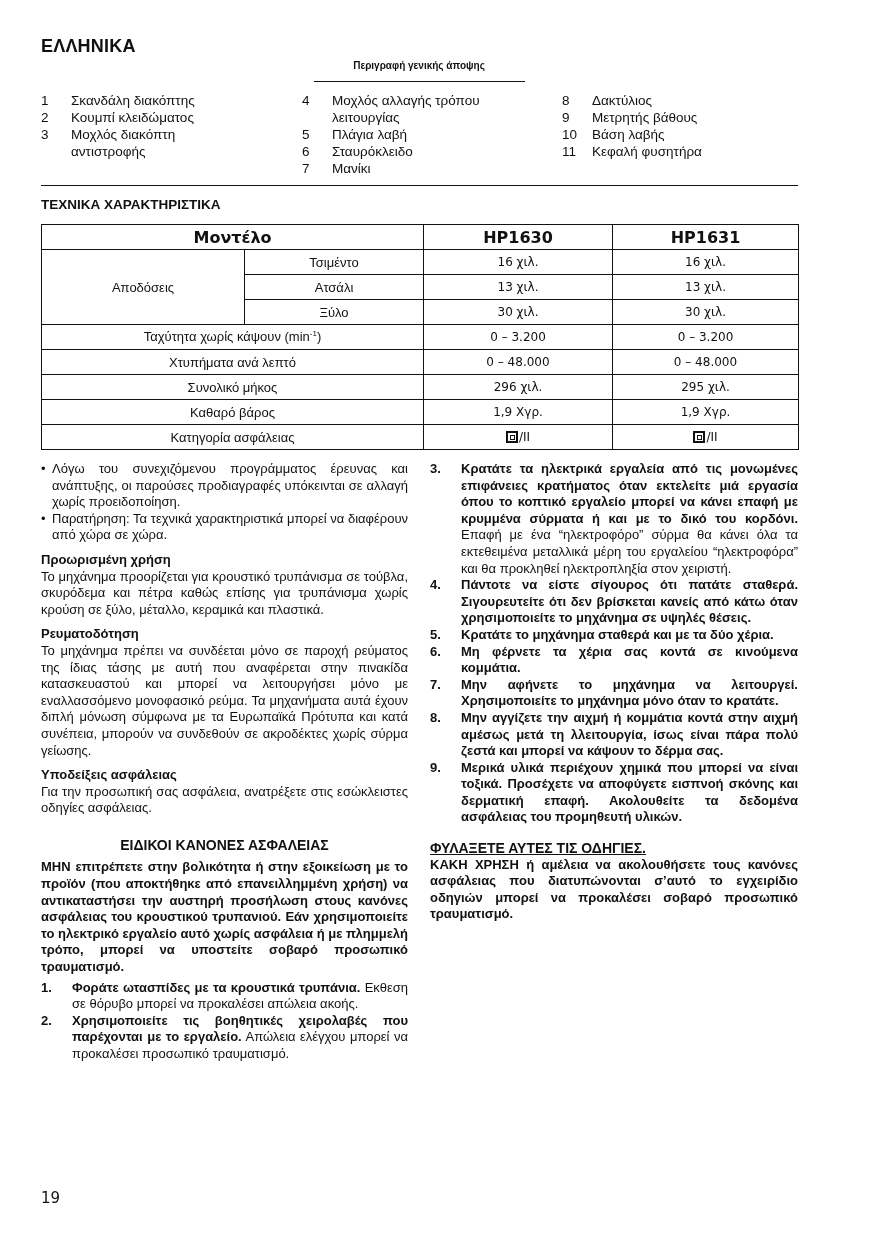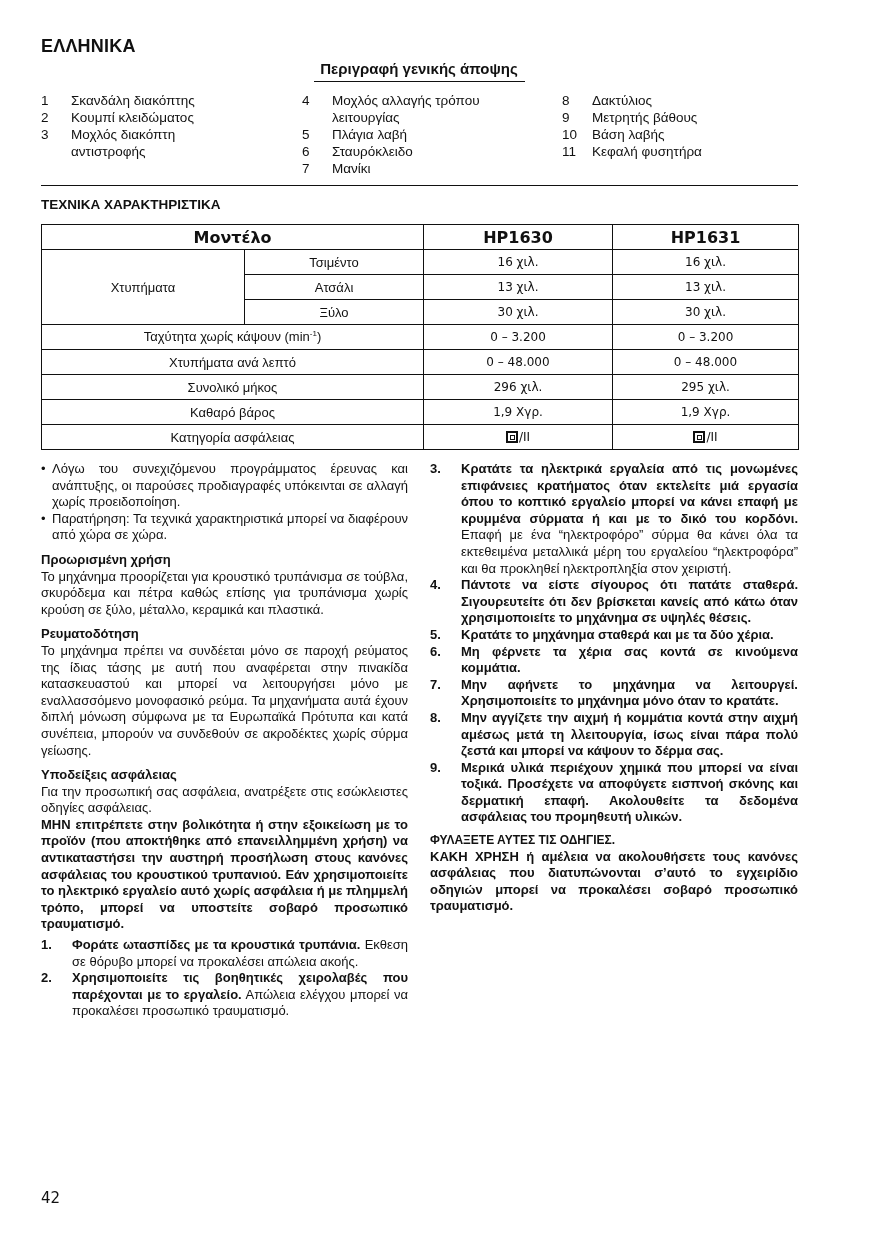--- a/index.html
+++ b/index.html
@@ -1,20 +1,20 @@
 <!DOCTYPE html>
 <html><head>
 <meta charset="utf-8">
 <style>
   html, body { margin: 0; padding: 0; background: #ffffff; }
   body { width: 875px; height: 1240px; position: relative; overflow: hidden;
          font-family: "Liberation Sans", sans-serif; color: #111; }
   .abs { position: absolute; }
   #lang-title { left: 41px; top: 36px; font-size: 18px; font-weight: bold; letter-spacing: 0.2px; }
-  #overview-title { left: 314px; top: 60px; width: 210px; text-align: center; font-size: 15px; font-weight: bold; }
+  #overview-title { left: 314px; top: 60px; width: 210px; text-align: center; font-size: 10px; font-weight: bold; }
   #overview-underline { left: 314px; top: 81px; width: 211px; height: 0; border-top: 1.3px solid #111; }
   .parts-col { top: 92px; font-size: 13.5px; line-height: 17px; }
   .part { display: flex; }
   .part .num { width: 30px; flex: none; }
   .part .lbl { }
   #parts-col-1 { left: 41px; width: 230px; }
   #parts-col-2 { left: 302px; width: 240px; }
   #parts-col-3 { left: 562px; width: 240px; }
   #divider-1 { left: 41px; top: 185px; width: 757px; border-top: 1.3px solid #111; }
   #tech-title { left: 41px; top: 197px; font-size: 13.5px; font-weight: bold; }
@@ -28,21 +28,21 @@
   #left-col { left: 41px; top: 461px; width: 367px; }
   #right-col { left: 430px; top: 461px; width: 368px; }
   .bullet { display: flex; }
   .bullet .dot { width: 11px; flex: none; }
   .sub-h { font-weight: bold; margin-top: 8px; }
   .sec-title { text-align: center; font-weight: bold; font-size: 14px; margin-top: 20px; margin-bottom: 6px; }
   .bold { font-weight: bold; }
   .numitem { display: flex; }
   .numitem .n { width: 31px; flex: none; font-weight: bold; }
   .numitem .t { flex: 1; text-align: justify; }
-  .save-title { font-weight: bold; font-size: 12px; margin-top: 6px; }
+  .save-title { font-weight: bold; font-size: 14px; margin-top: 14px; text-decoration: underline; }
   .warn-h { font-weight: bold; margin-top: 6px; }
   #page-number { left: 41px; top: 1189px; font-family: "DejaVu Sans", sans-serif; font-size: 15px; }
   p { margin: 0; }
 </style>
 </head>
 <body>
 
 <div class="abs" id="lang-title">ΕΛΛΗΝΙΚΑ</div>
 <div class="abs" id="overview-title">Περιγραφή γενικής άποψης</div>
 <div class="abs" id="overview-underline"></div>
@@ -108,21 +108,21 @@
       <col style="width:189px">
       <col style="width:186px">
     </colgroup>
   <tbody>
       <tr>
     <td colspan="2" class="hdr">Μοντέλο</td>
     <td class="hdr">HP1630</td>
     <td class="hdr">HP1631</td>
   </tr>
   <tr>
-    <td rowspan="3">Χτυπήματα</td>
+    <td rowspan="3">Αποδόσεις</td>
     <td>Τσιμέντο</td>
     <td class="val">16 χιλ.</td>
     <td class="val">16 χιλ.</td>
   </tr>
   <tr>
     <td>Ατσάλι</td>
     <td class="val">13 χιλ.</td>
     <td class="val">13 χιλ.</td>
   </tr>
   <tr>
@@ -170,20 +170,21 @@
 
   <div class="sub-h">Προωρισμένη χρήση</div>
   <p>Το μηχάνημα προορίζεται για κρουστικό τρυπάνισμα σε τούβλα, σκυρόδεμα και πέτρα καθώς επίσης για τρυπάνισμα χωρίς κρούση σε ξύλο, μέταλλο, κεραμικά και πλαστικά.</p>
 
   <div class="sub-h">Ρευματοδότηση</div>
   <p>Το μηχάνημα πρέπει να συνδέεται μόνο σε παροχή ρεύματος της ίδιας τάσης με αυτή που αναφέρεται στην πινακίδα κατασκευαστού και μπορεί να λειτουργήσει μόνο με εναλλασσόμενο μονοφασικό ρεύμα. Τα μηχανήματα αυτά έχουν διπλή μόνωση σύμφωνα με τα Ευρωπαϊκά Πρότυπα και κατά συνέπεια, μπορούν να συνδεθούν σε ακροδέκτες χωρίς σύρμα γείωσης.</p>
 
   <div class="sub-h">Υποδείξεις ασφάλειας</div>
   <p>Για την προσωπική σας ασφάλεια, ανατρέξετε στις εσώκλειστες οδηγίες ασφάλειας.</p>
 
+  <div class="sec-title">ΕΙΔΙΚΟΙ ΚΑΝΟΝΕΣ ΑΣΦΑΛΕΙΑΣ</div>
   <p class="bold">ΜΗΝ επιτρέπετε στην βολικότητα ή στην εξοικείωση με το προϊόν (που αποκτήθηκε από επανειλλημμένη χρήση) να αντικαταστήσει την αυστηρή προσήλωση στους κανόνες ασφάλειας του κρουστικού τρυπανιού. Εάν χρησιμοποιείτε το ηλεκτρικό εργαλείο αυτό χωρίς ασφάλεια ή με πλημμελή τρόπο, μπορεί να υποστείτε σοβαρό προσωπικό τραυματισμό.</p>
 
   <div class="numitem" style="margin-top:4px">
     <span class="n">1.</span>
     <span class="t"><b>Φοράτε ωτασπίδες με τα κρουστικά τρυπάνια.</b><span> Εκθεση σε θόρυβο μπορεί να προκαλέσει απώλεια ακοής.</span></span>
   </div>
   <div class="numitem">
     <span class="n">2.</span>
     <span class="t"><b>Χρησιμοποιείτε τις βοηθητικές χειρολαβές που παρέχονται με το εργαλείο.</b><span> Απώλεια ελέγχου μπορεί να προκαλέσει προσωπικό τραυματισμό.</span></span>
   </div>
@@ -216,13 +217,13 @@
   </div>
   <div class="numitem">
     <span class="n">9.</span>
     <span class="t"><b>Μερικά υλικά περιέχουν χημικά που μπορεί να είναι τοξικά. Προσέχετε να αποφύγετε εισπνοή σκόνης και δερματική επαφή. Ακολουθείτε τα δεδομένα ασφάλειας του προμηθευτή υλικών.</b></span>
   </div>
 
   <div class="save-title">ΦΥΛΑΞΕΤΕ ΑΥΤΕΣ ΤΙΣ ΟΔΗΓΙΕΣ.</div>
   <p class="bold">ΚΑΚΗ ΧΡΗΣΗ ή αμέλεια να ακολουθήσετε τους κανόνες ασφάλειας που διατυπώνονται σ’αυτό το εγχειρίδιο οδηγιών μπορεί να προκαλέσει σοβαρό προσωπικό τραυματισμό.</p>
 </div>
 
-<div class="abs" id="page-number">42</div>
+<div class="abs" id="page-number">19</div>
 
 </body></html>

